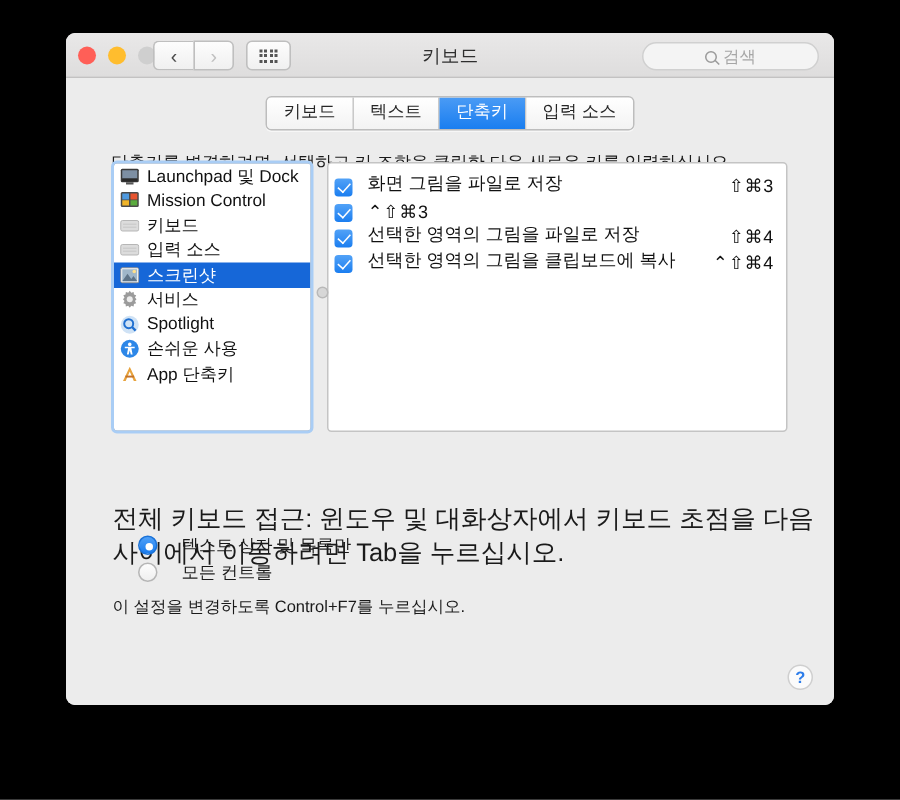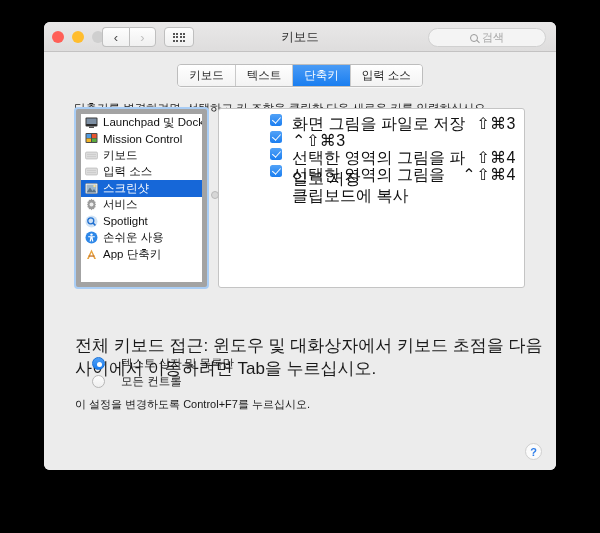--- a/index.html
+++ b/index.html
@@ -108,21 +108,21 @@
 
   
   .panels {
     position: absolute; left: 31px; top: 56px;
     width: 450px; height: 180px;
     display: flex;
   }
   .listpane {
     width: 133px;
     background: #fff;
-    border: 6px solid #a3a3a3;
+    border: 1px solid #a3a3a3;
     border-radius: 3px;
     outline: 2px solid #a9cdf5;
     outline-offset: -1px;
     overflow: hidden;
   }
   .catrow {
     display: flex; align-items: center; gap: 5px;
     height: 16.5px; padding: 0 4px;
     font-size: 11.5px; color: #111;
     white-space: nowrap;
@@ -139,23 +139,23 @@
   }
 
   .shortpane {
     flex: 1;
     background: #fff;
     border: 1px solid #c4c4c4;
     border-radius: 3px;
     padding: 5px 8px 0 4px;
   }
   .srow {
-    display: flex; align-items: flex-start;
+    display: flex; align-items: flex-end;
     height: 17px;
-    font-size: 16px; color: #111; margin-left: 47px;
+    font-size: 12px; color: #111;
   }
   .cbox {
     width: 12px; height: 12px; margin-right: 10px; flex: none;
     background: linear-gradient(to bottom,#52a2f7,#1b7ef0);
     border-radius: 2.5px;
     position: relative;
   }
   .cbox::after {
     content: ''; position: absolute; left: 3.5px; top: 1px;
     width: 3.5px; height: 7px;

